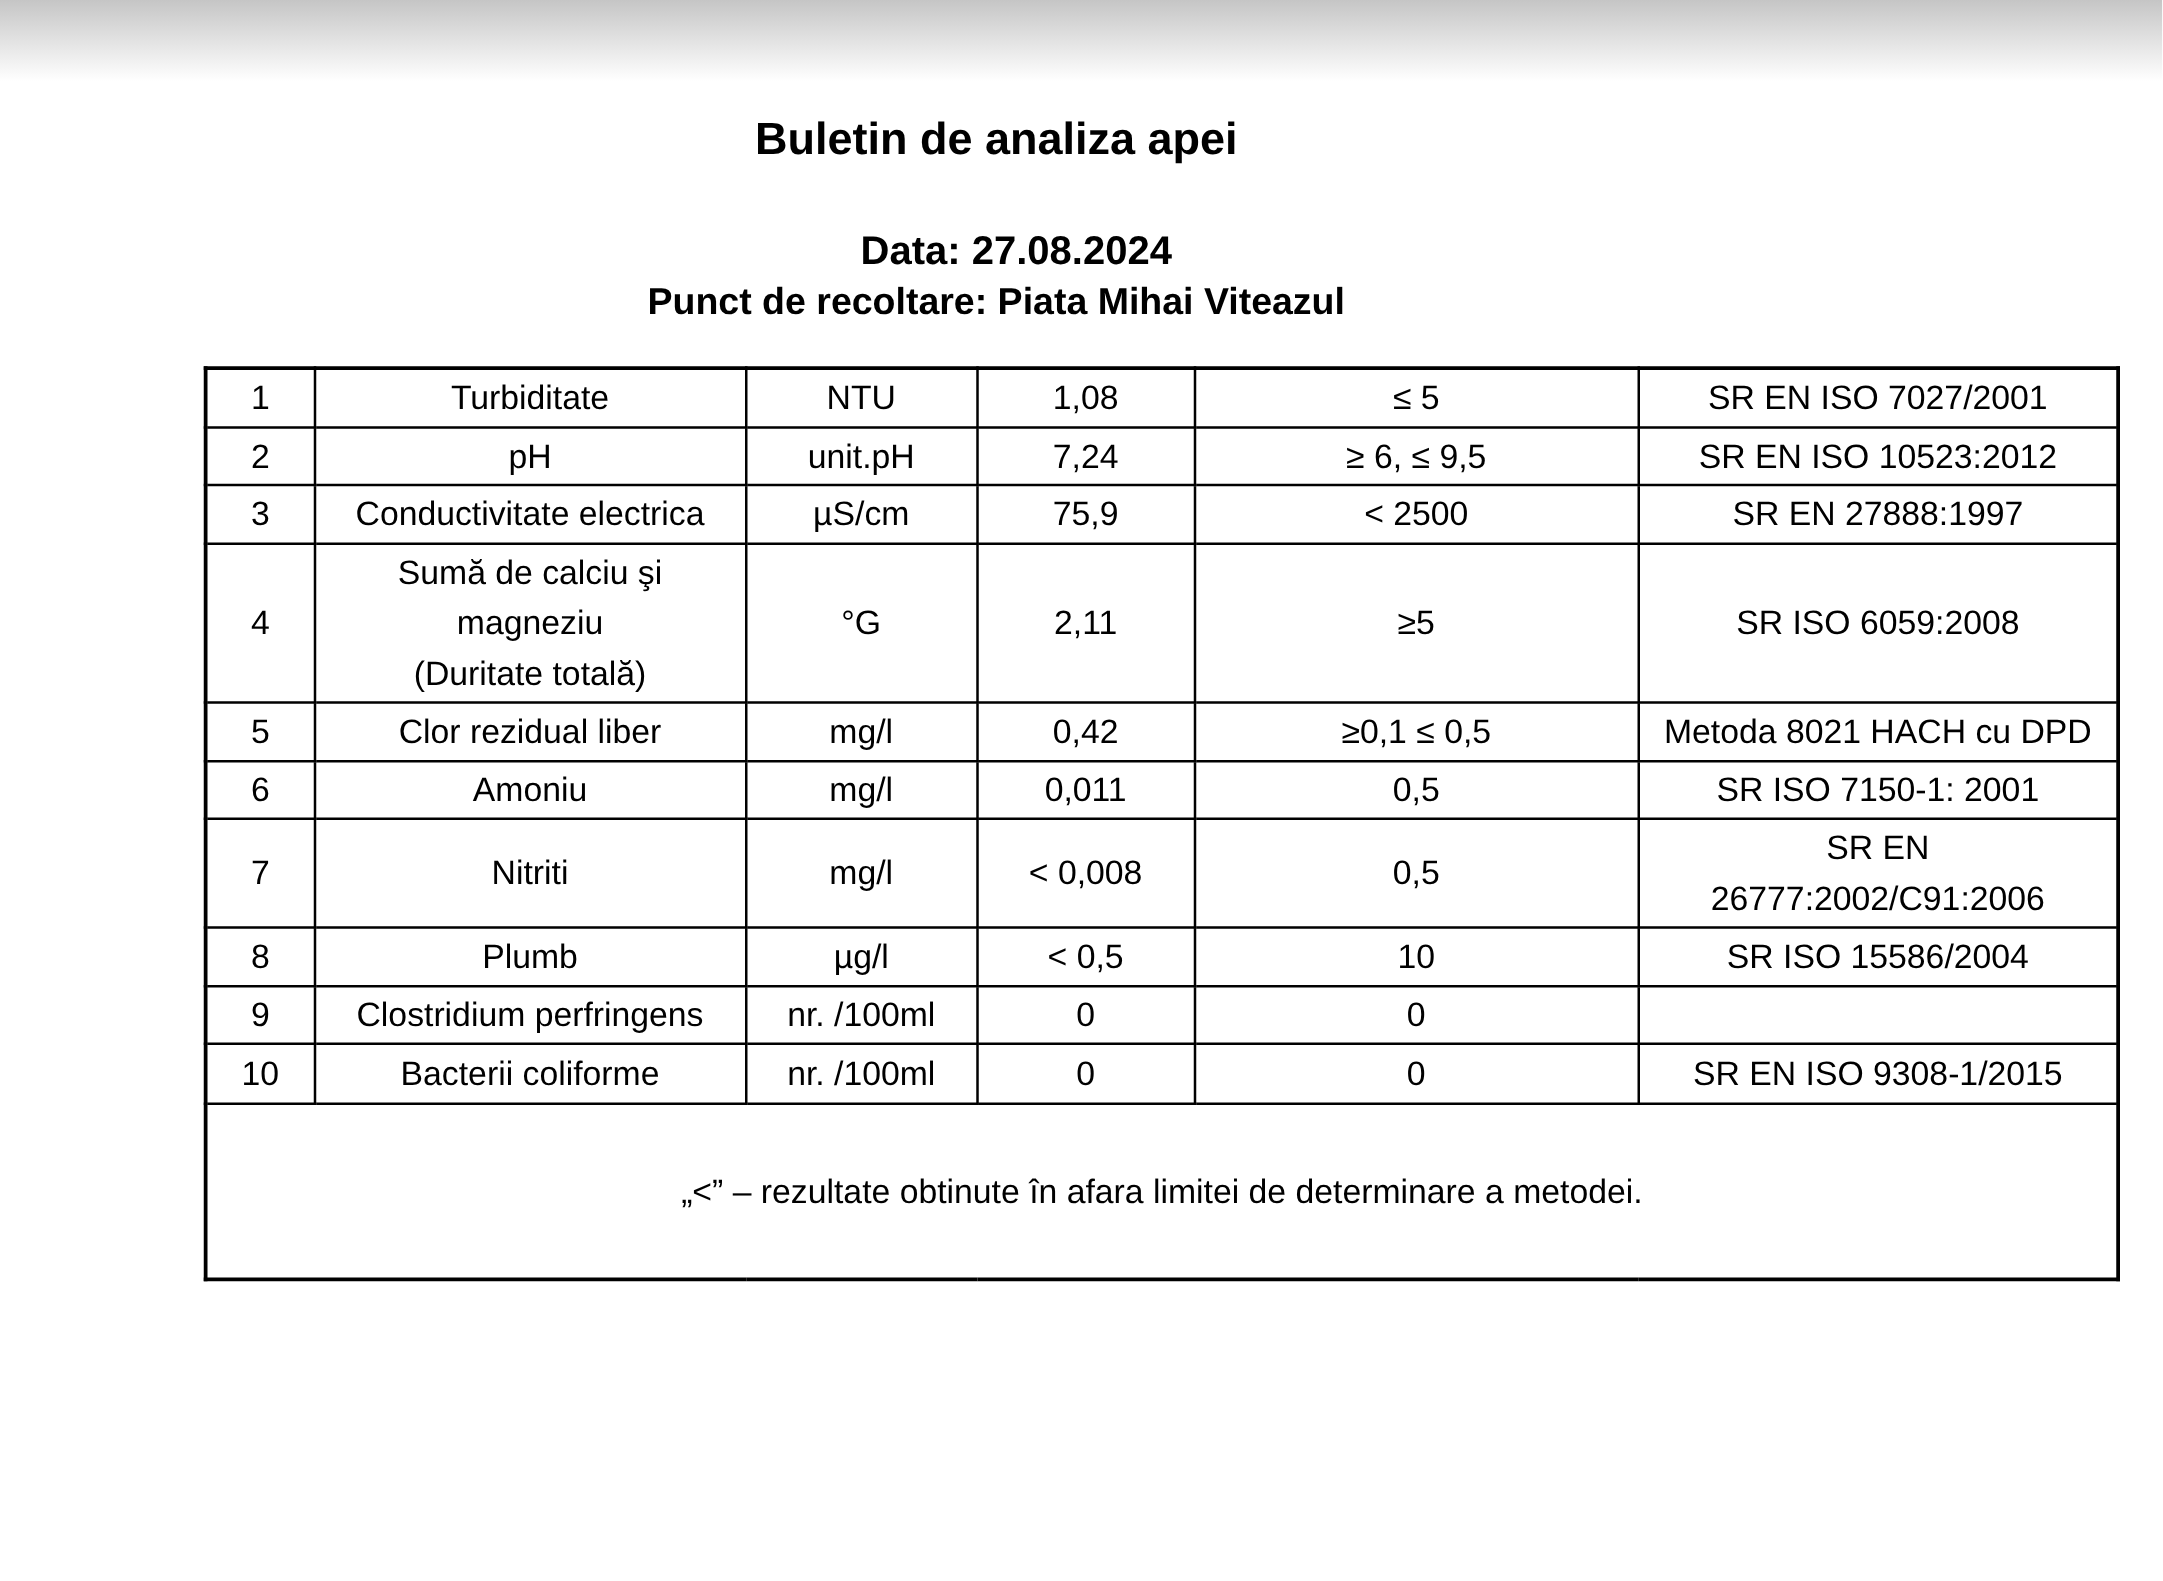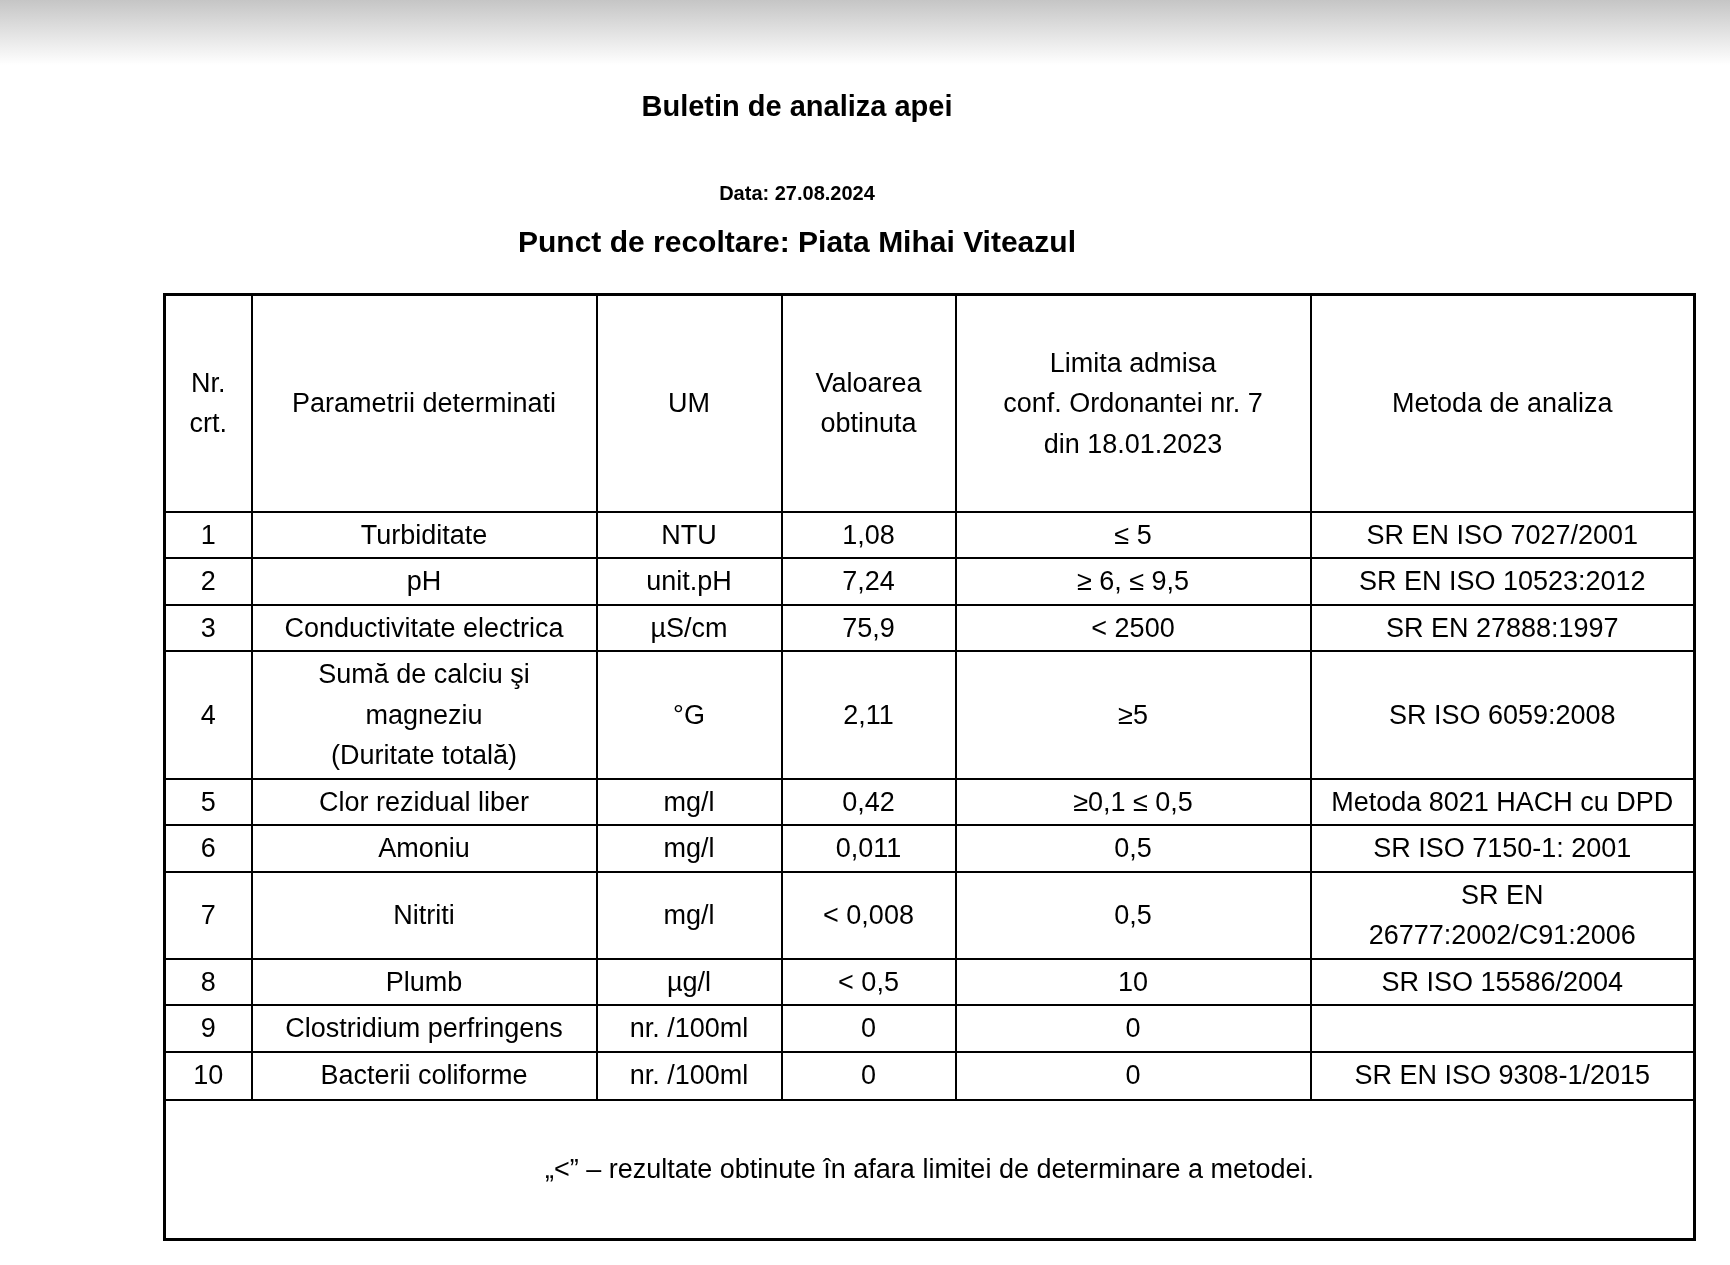--- a/index.html
+++ b/index.html
@@ -29,29 +29,29 @@
     left: 163px;
     top: 0;
     width: 1268px;
     text-align: center;
   }
   .doc-title {
     position: absolute;
     top: 90px;
     left: 0;
     width: 100%;
-    font-size: 29px;
+    font-size: 36px;
     font-weight: bold;
   }
   .doc-date {
     position: absolute;
     top: 182px;
-    left: 0;
-    width: 100%;
-    font-size: 20px;
+    left: 16px;
+    width: 100%;
+    font-size: 32px;
     font-weight: bold;
   }
   .doc-location {
     position: absolute;
     top: 225px;
     left: 0;
     width: 100%;
     font-size: 30px;
     font-weight: bold;
   }
@@ -103,32 +103,20 @@
   <table class="analysis">
     <colgroup>
       <col style="width:87px">
       <col style="width:345px">
       <col style="width:185px">
       <col style="width:174px">
       <col style="width:355px">
       <col style="width:384px">
     </colgroup>
     <tbody>
-      <tr class="header-row">
-        <td>Nr.
-crt.</td>
-        <td>Parametrii determinati</td>
-        <td>UM</td>
-        <td>Valoarea
-obtinuta</td>
-        <td>Limita admisa
-conf. Ordonantei nr. 7
-din 18.01.2023</td>
-        <td>Metoda de analiza</td>
-      </tr>
 
       <tr class="row-normal">
         <td>1</td>
         <td>Turbiditate</td>
         <td>NTU</td>
         <td>1,08</td>
         <td>≤ 5</td>
         <td>SR EN ISO 7027/2001</td>
       </tr>
 

